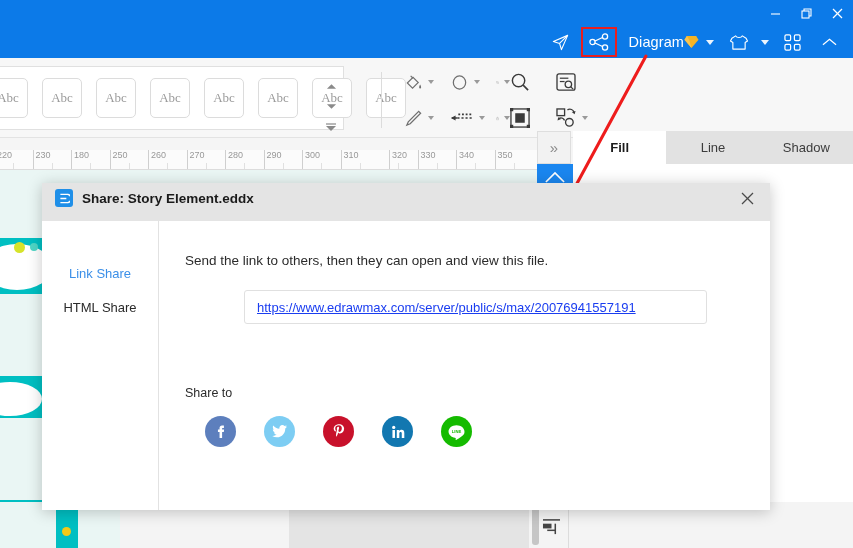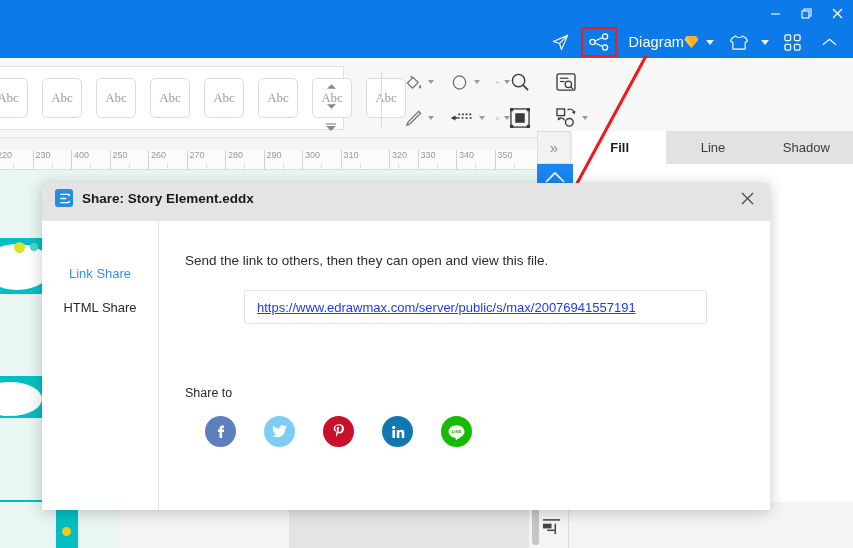--- a/index.html
+++ b/index.html
@@ -452,21 +452,21 @@
     <div class="fmt-tab active">Fill</div>
     <div class="fmt-tab">Line</div>
     <div class="fmt-tab">Shadow</div>
   </div>
 
   <div class="ruler" id="ruler">
       <div class="rtick" style="left: -6px;">220</div>
       <div class="rtick minor" style="left: 13.25px;"></div>
       <div class="rtick" style="left: 32.5px;">230</div>
       <div class="rtick minor" style="left: 51.75px;"></div>
-      <div class="rtick" style="left: 71px;">400</div>
+      <div class="rtick" style="left: 71px;">180</div>
       <div class="rtick minor" style="left: 90.25px;"></div>
       <div class="rtick" style="left: 109.5px;">250</div>
       <div class="rtick minor" style="left: 128.75px;"></div>
       <div class="rtick" style="left: 148px;">260</div>
       <div class="rtick minor" style="left: 167.25px;"></div>
       <div class="rtick" style="left: 186.5px;">270</div>
       <div class="rtick minor" style="left: 205.75px;"></div>
       <div class="rtick" style="left: 225px;">280</div>
       <div class="rtick minor" style="left: 244.25px;"></div>
       <div class="rtick" style="left: 263.5px;">290</div>

